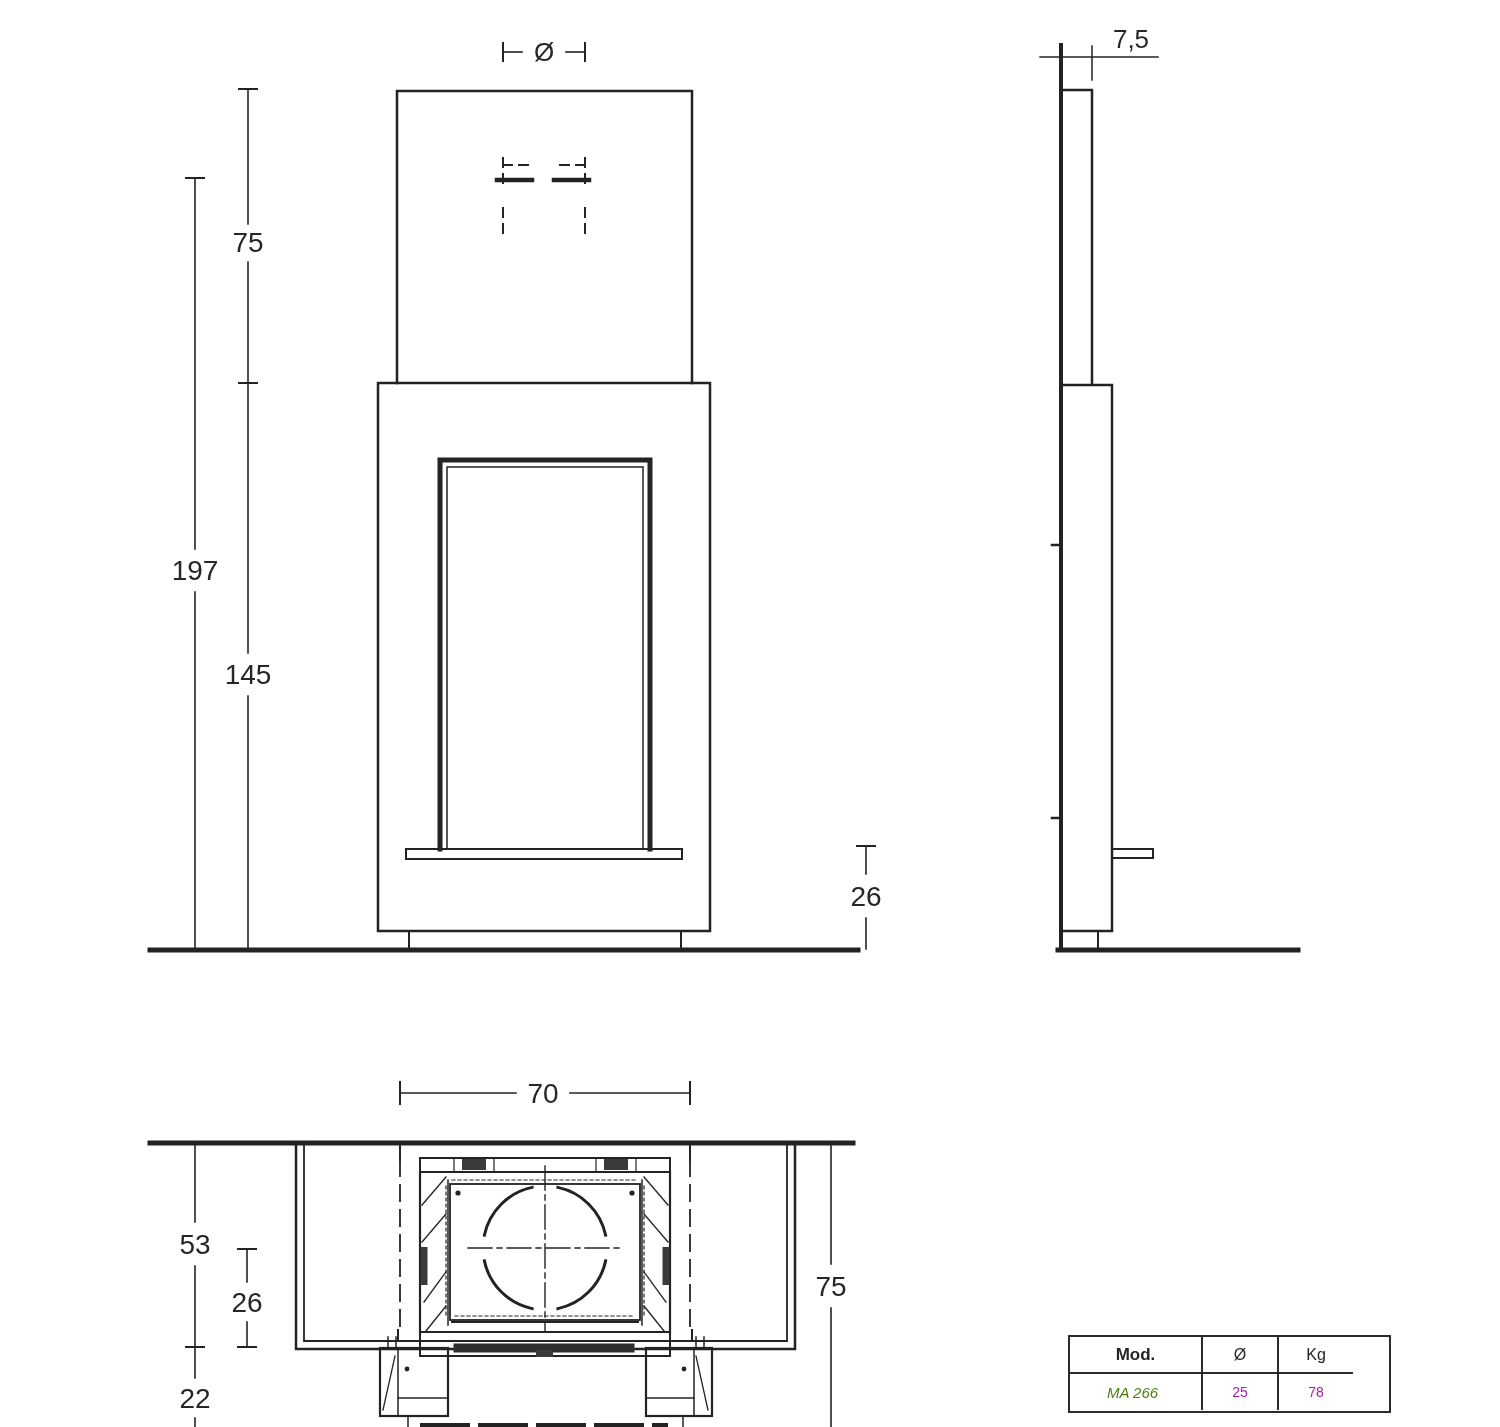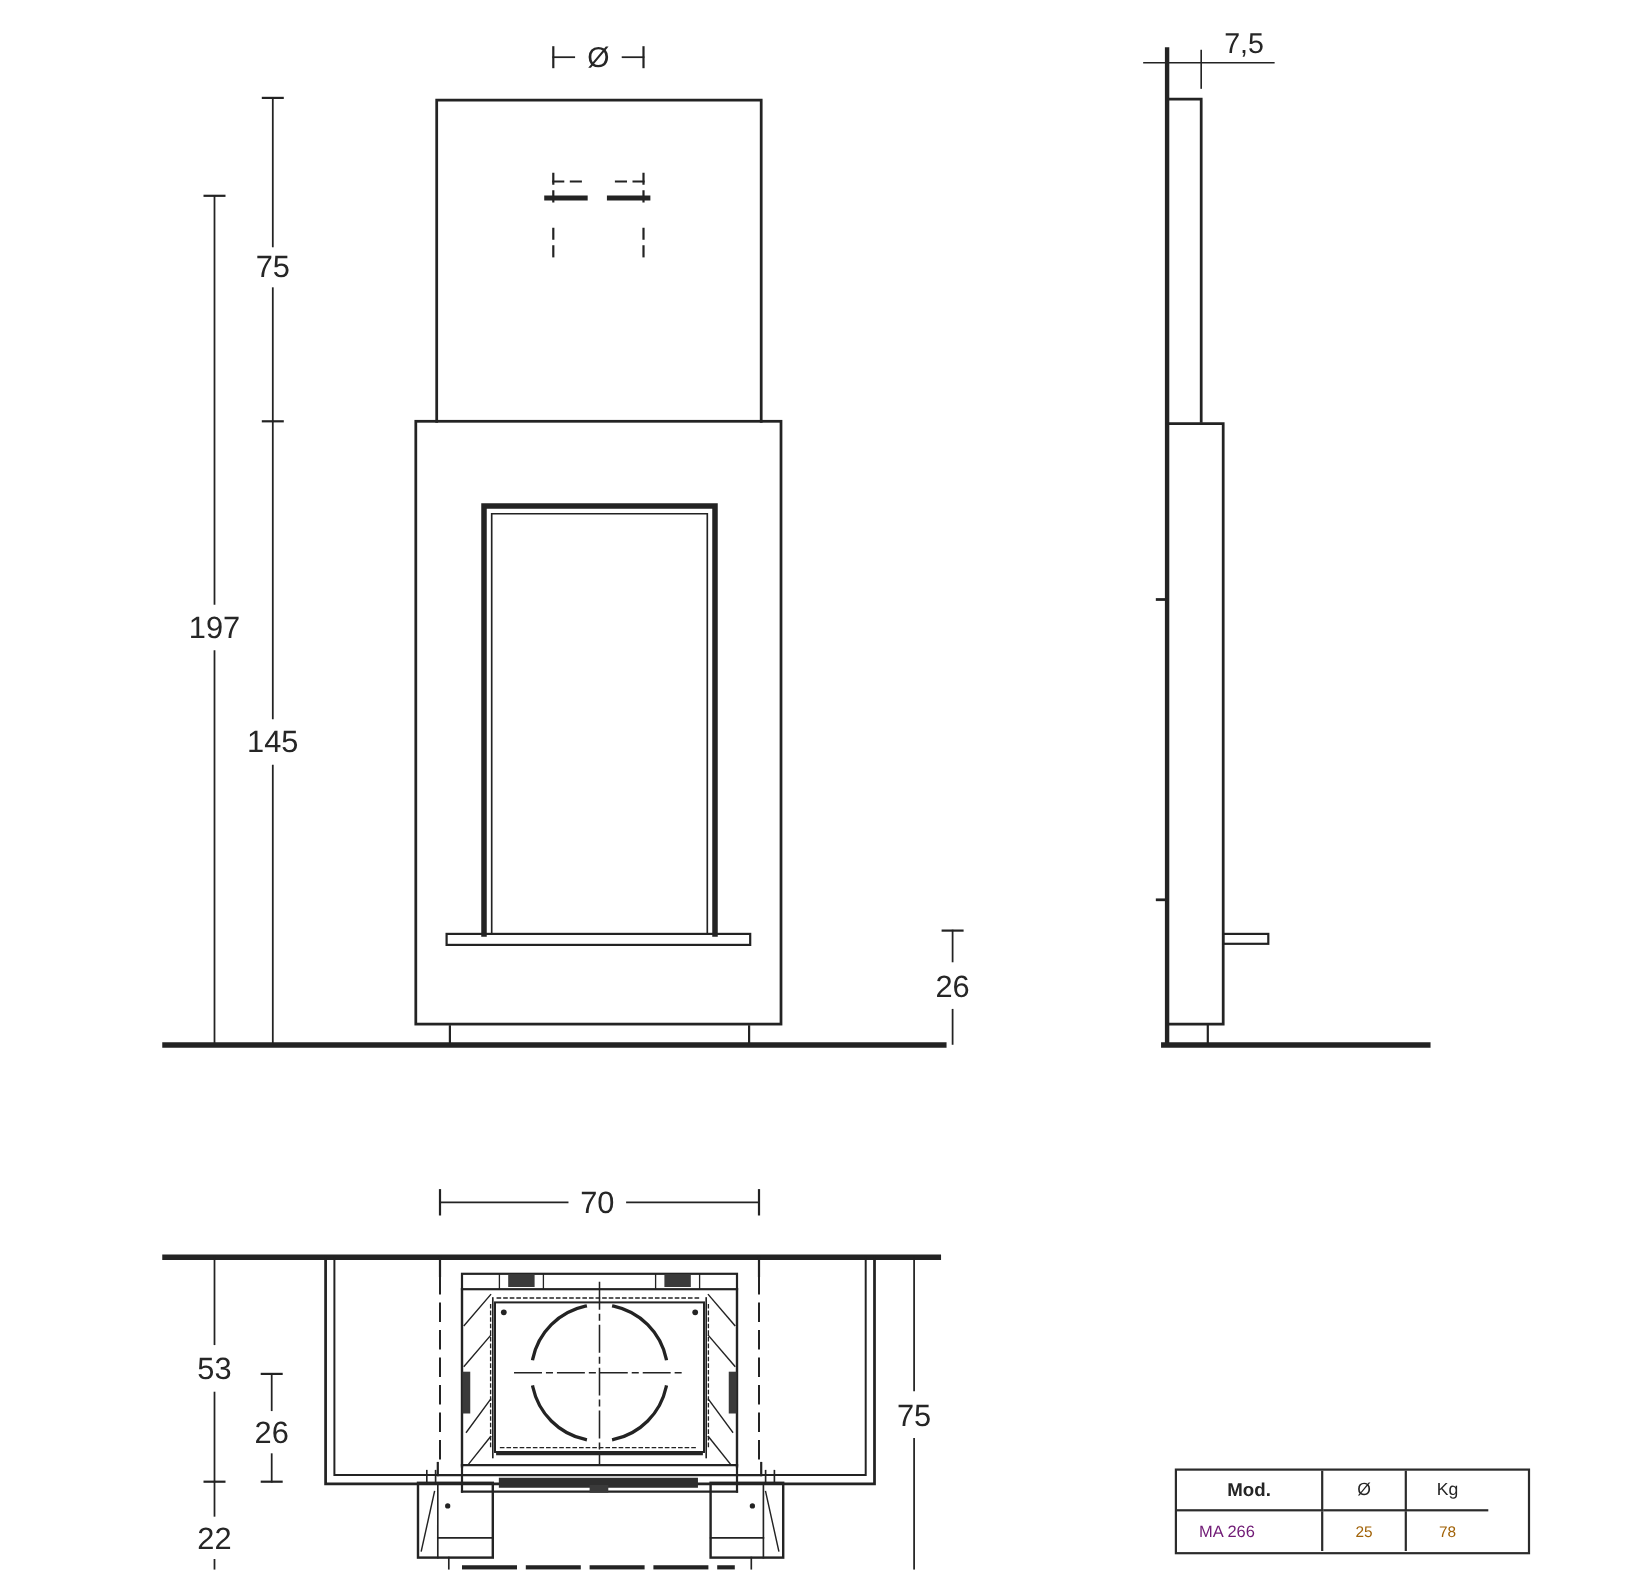--- a/index.html
+++ b/index.html
@@ -63,27 +63,28 @@
     font-weight: bold;
     font-size: 17px;
     color: #252525;
   }
   #spec-table .cell.hdr.sym {
     font-weight: normal;
     font-size: 16px;
   }
   #spec-table .cell.model {
     justify-content: flex-start;
-    padding-left: 20px;
+    padding-left: 37px;
     font-size: 15px;
-    color: #701a75;
+    color: #4d7c0f;
+    font-style: italic;
   }
   #spec-table .cell.val {
     font-size: 14px;
-    color: #a16207;
+    color: #a21caf;
   }
 </style>
 </head>
 <body>
 
 <div id="canvas">
 
 <svg id="drawing-svg" width="1500" height="1427" viewBox="0 0 1500 1427">
   <g fill="none" stroke="#232323" stroke-linecap="square">
 

